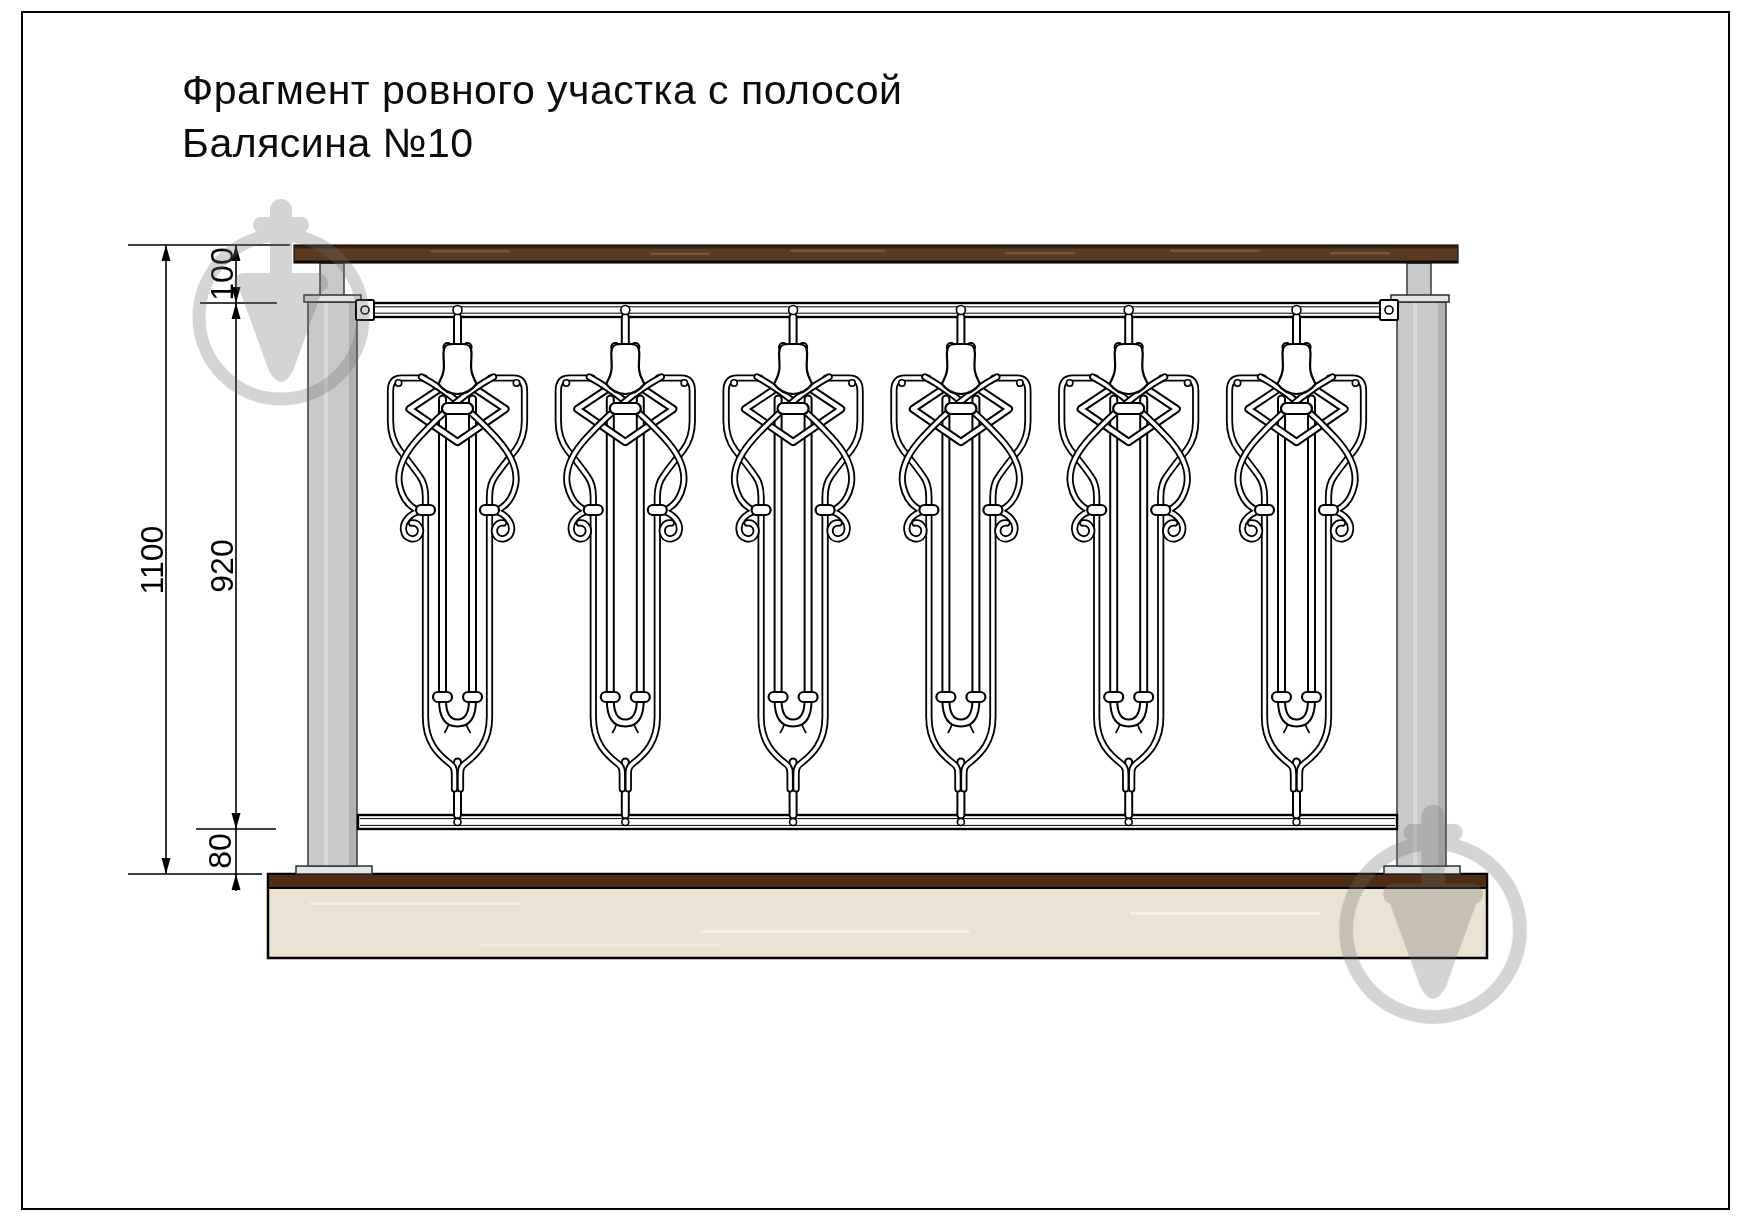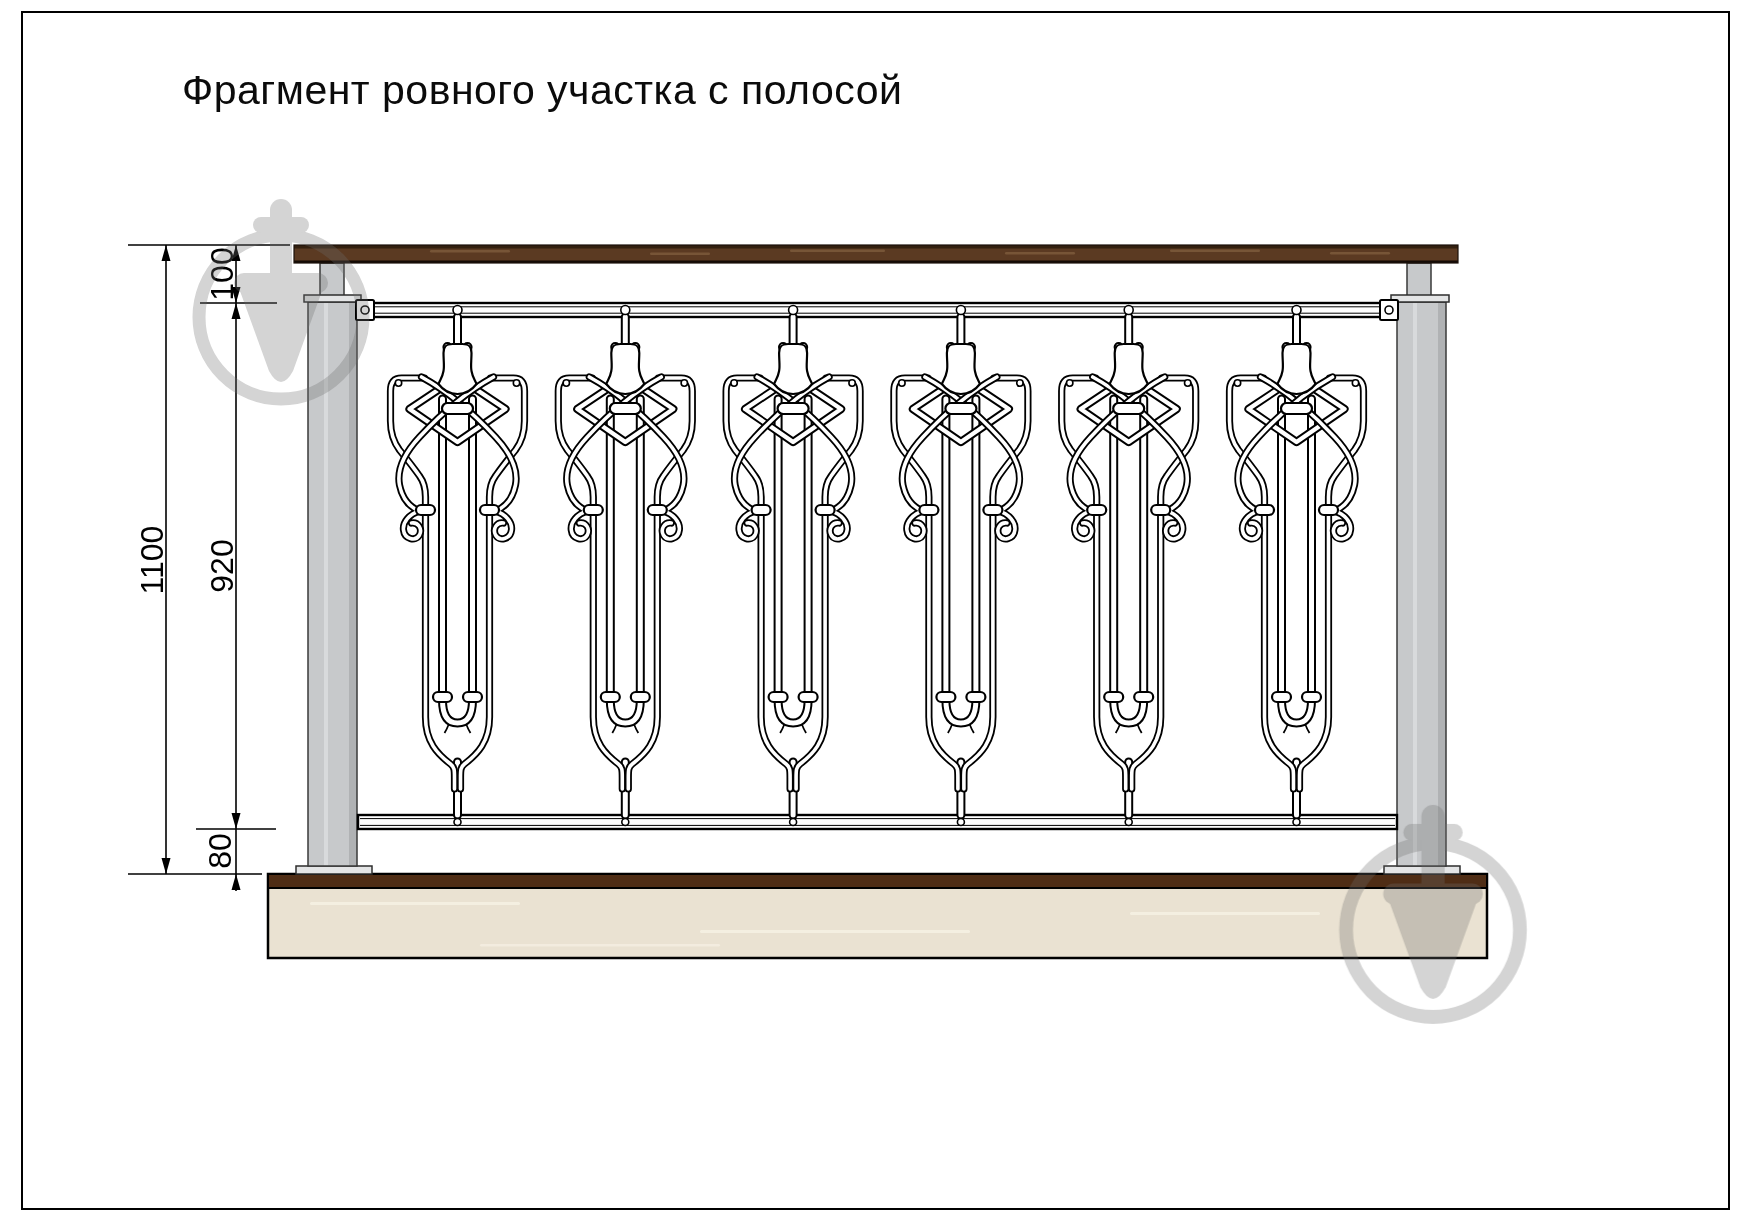--- a/index.html
+++ b/index.html
@@ -43,20 +43,21 @@
   .wm-ring{fill:none;stroke:var(--c-watermark,#6e6e6e);stroke-width:13}
 </style>
 </head>
 <body>
 
 <div class="page">
   <div class="page-border"></div>
 
   <div class="title-block">
     <div>Фрагмент ровного участка с полосой</div>
+    <div>Балясина №10</div>
   </div>
 
   <svg width="1754" height="1232" viewBox="0 0 1754 1232">
     <defs>
 
       <g id="bal">
 
         <path class="t9k" d="M 0 445 L 0 498"></path>
           <path class="t9w" d="M 0 445 L 0 498"></path>
 

